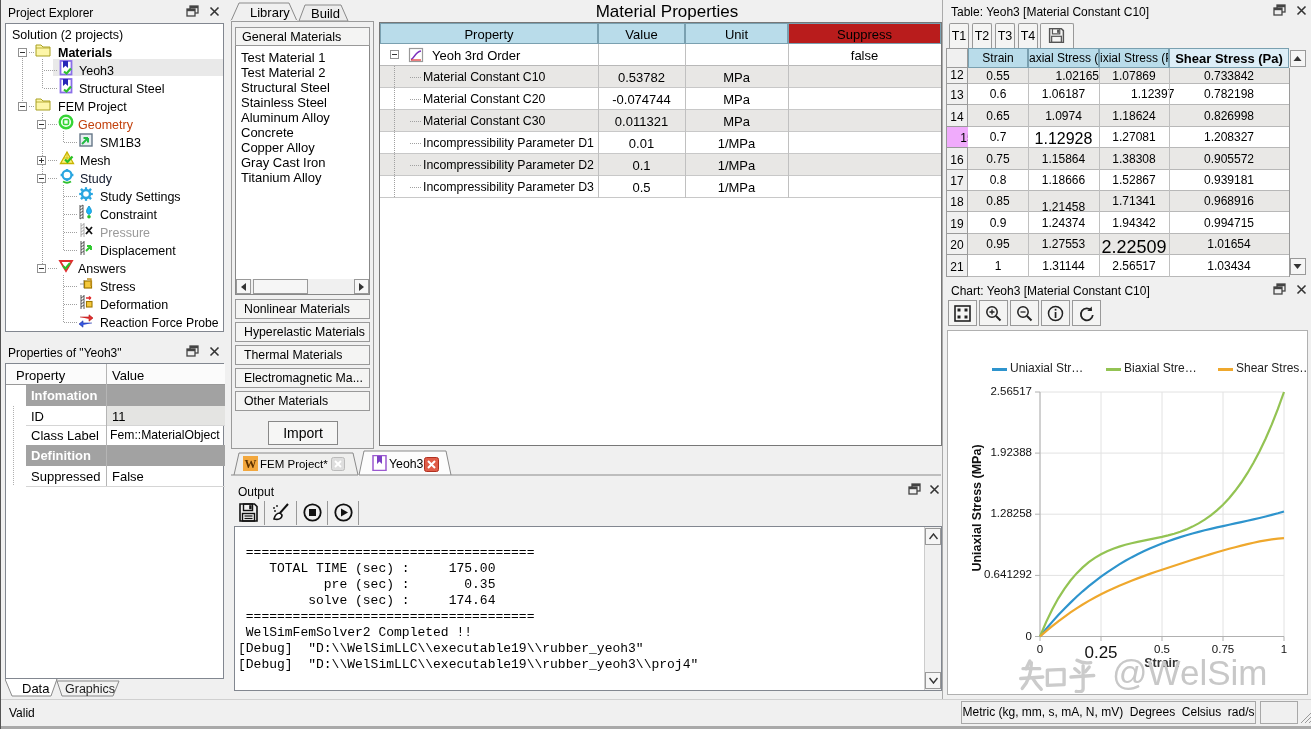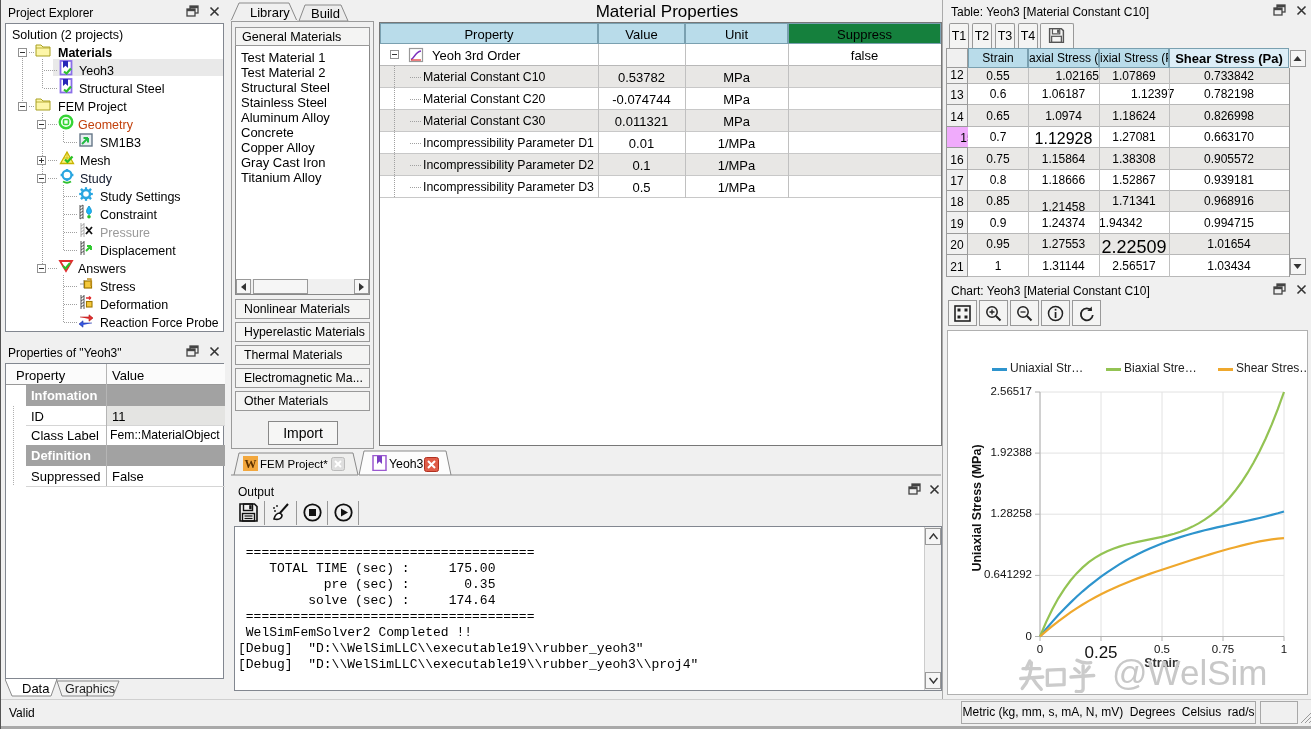--- a/index.html
+++ b/index.html
@@ -336,21 +336,21 @@
       </svg>
 </div>
   </div>
 
 <div class="abs" style="left:375px;top:0;width:566px;height:450px;background:#f0f0f0;"></div>
 <div class="abs" style="left:383px;top:2px;width:566px;text-align:center;font-size:17px;">Material Properties</div>
 <div class="abs" id="mattable" style="left:378px;top:22px;width:563px;height:424px;background:#fff;border:1px solid #777;">
     <div style="position:absolute;left:0px;top:0;width:218px;height:21px;background:#b9dcea;border:1px solid #7aa0b0;font-size:13px;text-align:center;padding-top:3px;">Property</div>
     <div style="position:absolute;left:218px;top:0;width:87px;height:21px;background:#b9dcea;border:1px solid #7aa0b0;font-size:13px;text-align:center;padding-top:3px;">Value</div>
     <div style="position:absolute;left:305px;top:0;width:103px;height:21px;background:#b9dcea;border:1px solid #7aa0b0;font-size:13px;text-align:center;padding-top:3px;">Unit</div>
-    <div style="position:absolute;left:408px;top:0;width:153px;height:21px;background:#15803d;border:1px solid #7aa0b0;font-size:13px;text-align:center;padding-top:3px;">Suppress</div>
+    <div style="position:absolute;left:408px;top:0;width:153px;height:21px;background:#b91c1c;border:1px solid #7aa0b0;font-size:13px;text-align:center;padding-top:3px;">Suppress</div>
     <div style="position:absolute;left:0;top:21px;width:561px;height:22px;background:#fff;border-bottom:1px solid #b8b8b8;"></div>
     <div style="position:absolute;left:10px;top:27px;width:9px;height:9px;border:1px solid #919191;background:#fff;"></div>
     <div style="position:absolute;left:12px;top:31px;width:5px;height:1px;background:#333;"></div>
     <svg style="position:absolute;left:28px;top:24px;" width="16" height="16" viewBox="0 0 16 16">
       <rect x="1.5" y="1.5" width="13" height="13" fill="#fff" stroke="#999" stroke-width="1.2"></rect>
       <path d="M3 12.5 C6 12 7 5 13 4" fill="none" stroke="#7b2fbe" stroke-width="1.6"></path>
       <path d="M3 13 L13 13" stroke="#e03030" stroke-width="1.2"></path>
     </svg>
     <div style="position:absolute;left:52px;top:25px;font-size:13px;">Yeoh 3rd Order</div>
     <div style="position:absolute;left:408px;top:25px;width:153px;font-size:13px;text-align:center;">false</div>
@@ -436,21 +436,21 @@
     <div style="position:absolute;left:22px;top:57px;width:321px;height:22px;background:#e9e8e6;border-bottom:1px solid #b8b8b8;"></div>
     <div style="position:absolute;left:22px;top:61px;width:60px;font-size:12px;text-align:center;">0.65</div>
     <div style="position:absolute;left:82px;top:61px;width:71px;font-size:12px;text-align:center;">1.0974</div>
     <div style="position:absolute;left:153px;top:61px;width:70px;font-size:12px;text-align:center;">1.18624</div>
     <div style="position:absolute;left:223px;top:61px;width:120px;font-size:12px;text-align:center;">0.826998</div>
     <div style="position:absolute;left:0;top:79px;width:42px;height:21px;background:#f0abfc;border:1px solid #9a9a9a;border-top:none;font-size:12px;text-align:center;padding-top:4px;">15</div>
     <div style="position:absolute;left:22px;top:79px;width:321px;height:21px;background:#fff;border-bottom:1px solid #b8b8b8;"></div>
     <div style="position:absolute;left:22px;top:82px;width:60px;font-size:12px;text-align:center;">0.7</div>
     <div style="position:absolute;left:82px;top:82px;width:71px;font-size:16px;text-align:center;">1.12928</div>
     <div style="position:absolute;left:153px;top:82px;width:70px;font-size:12px;text-align:center;">1.27081</div>
-    <div style="position:absolute;left:223px;top:82px;width:120px;font-size:12px;text-align:center;">0.663170</div>
+    <div style="position:absolute;left:223px;top:82px;width:120px;font-size:12px;text-align:center;">1.208327</div>
     <div style="position:absolute;left:0;top:100px;width:22px;height:22px;background:#f0f0f0;border:1px solid #9a9a9a;border-top:none;font-size:12px;text-align:center;padding-top:5px;">16</div>
     <div style="position:absolute;left:22px;top:100px;width:321px;height:22px;background:#e9e8e6;border-bottom:1px solid #b8b8b8;"></div>
     <div style="position:absolute;left:22px;top:104px;width:60px;font-size:12px;text-align:center;">0.75</div>
     <div style="position:absolute;left:82px;top:104px;width:71px;font-size:12px;text-align:center;">1.15864</div>
     <div style="position:absolute;left:153px;top:104px;width:70px;font-size:12px;text-align:center;">1.38308</div>
     <div style="position:absolute;left:223px;top:104px;width:120px;font-size:12px;text-align:center;">0.905572</div>
     <div style="position:absolute;left:0;top:122px;width:22px;height:21px;background:#f0f0f0;border:1px solid #9a9a9a;border-top:none;font-size:12px;text-align:center;padding-top:4px;">17</div>
     <div style="position:absolute;left:22px;top:122px;width:321px;height:21px;background:#fff;border-bottom:1px solid #b8b8b8;"></div>
     <div style="position:absolute;left:22px;top:125px;width:60px;font-size:12px;text-align:center;">0.8</div>
     <div style="position:absolute;left:82px;top:125px;width:71px;font-size:12px;text-align:center;">1.18666</div>
@@ -459,21 +459,21 @@
     <div style="position:absolute;left:0;top:143px;width:22px;height:21px;background:#f0f0f0;border:1px solid #9a9a9a;border-top:none;font-size:12px;text-align:center;padding-top:4px;">18</div>
     <div style="position:absolute;left:22px;top:143px;width:321px;height:21px;background:#e9e8e6;border-bottom:1px solid #b8b8b8;"></div>
     <div style="position:absolute;left:22px;top:146px;width:60px;font-size:12px;text-align:center;">0.85</div>
     <div style="position:absolute;left:82px;top:152px;width:71px;font-size:12px;text-align:center;">1.21458</div>
     <div style="position:absolute;left:153px;top:146px;width:70px;font-size:12px;text-align:center;">1.71341</div>
     <div style="position:absolute;left:223px;top:146px;width:120px;font-size:12px;text-align:center;">0.968916</div>
     <div style="position:absolute;left:0;top:164px;width:22px;height:22px;background:#f0f0f0;border:1px solid #9a9a9a;border-top:none;font-size:12px;text-align:center;padding-top:5px;">19</div>
     <div style="position:absolute;left:22px;top:164px;width:321px;height:22px;background:#fff;border-bottom:1px solid #b8b8b8;"></div>
     <div style="position:absolute;left:22px;top:168px;width:60px;font-size:12px;text-align:center;">0.9</div>
     <div style="position:absolute;left:82px;top:168px;width:71px;font-size:12px;text-align:center;">1.24374</div>
-    <div style="position:absolute;left:153px;top:168px;width:70px;font-size:12px;">1.94342</div>
+    <div style="position:absolute;left:153px;top:168px;width:70px;font-size:12px;text-align:center;">1.94342</div>
     <div style="position:absolute;left:223px;top:168px;width:120px;font-size:12px;text-align:center;">0.994715</div>
     <div style="position:absolute;left:0;top:186px;width:22px;height:21px;background:#f0f0f0;border:1px solid #9a9a9a;border-top:none;font-size:12px;text-align:center;padding-top:4px;">20</div>
     <div style="position:absolute;left:22px;top:186px;width:321px;height:21px;background:#e9e8e6;border-bottom:1px solid #b8b8b8;"></div>
     <div style="position:absolute;left:22px;top:189px;width:60px;font-size:12px;text-align:center;">0.95</div>
     <div style="position:absolute;left:82px;top:189px;width:71px;font-size:12px;text-align:center;">1.27553</div>
     <div style="position:absolute;left:153px;top:189px;width:70px;font-size:18px;text-align:center;">2.22509</div>
     <div style="position:absolute;left:223px;top:189px;width:120px;font-size:12px;text-align:center;">1.01654</div>
     <div style="position:absolute;left:0;top:207px;width:22px;height:22px;background:#f0f0f0;border:1px solid #9a9a9a;border-top:none;font-size:12px;text-align:center;padding-top:5px;">21</div>
     <div style="position:absolute;left:22px;top:207px;width:321px;height:22px;background:#fff;border-bottom:1px solid #b8b8b8;"></div>
     <div style="position:absolute;left:22px;top:211px;width:60px;font-size:12px;text-align:center;">1</div>

